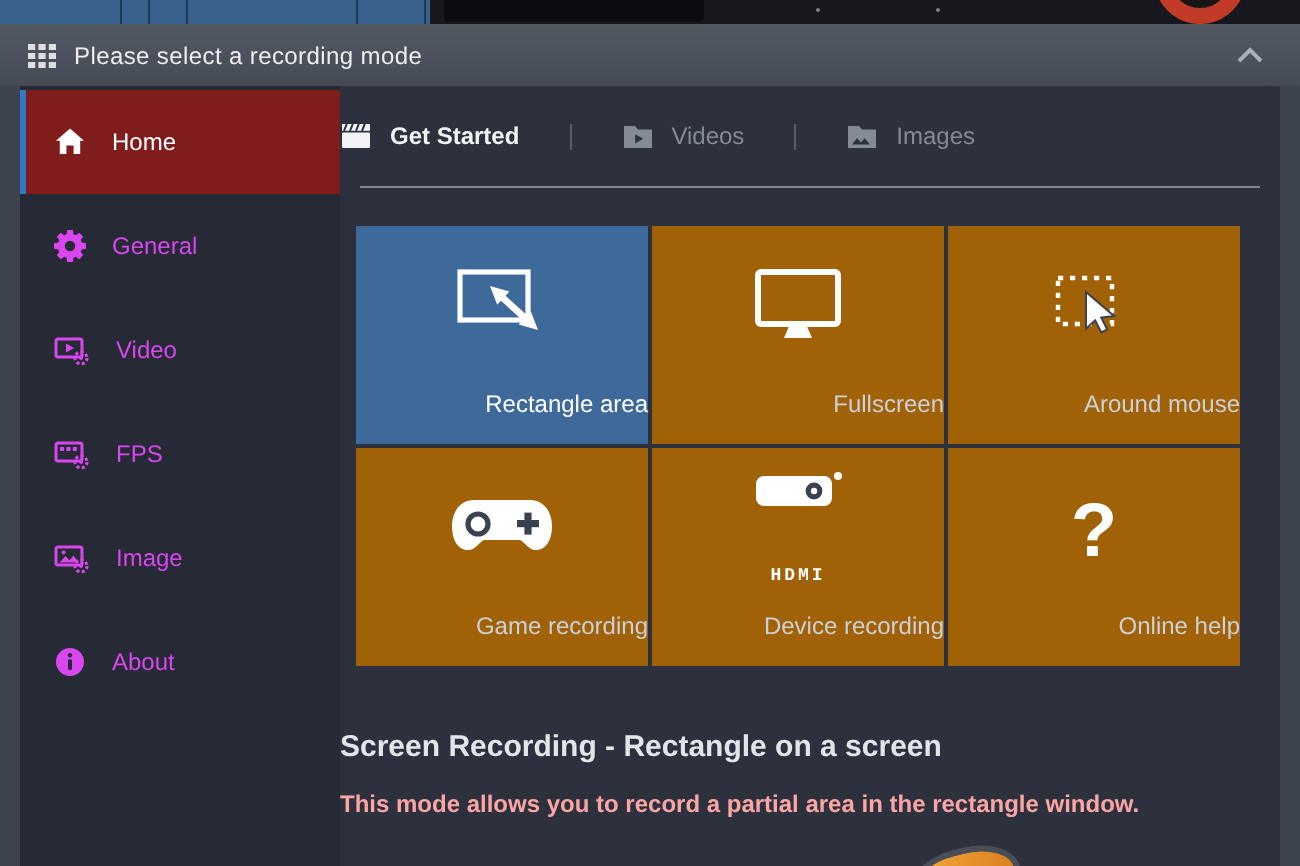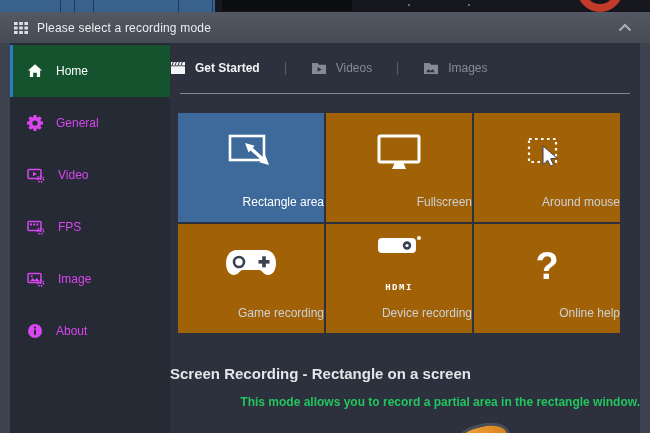--- a/index.html
+++ b/index.html
@@ -18,21 +18,21 @@
   .mode-header{position:absolute;top:12px;left:0;width:650px;height:31px;
                background:linear-gradient(#525962,#444b55);display:flex;align-items:center;
                padding:0 14px;box-sizing:border-box;color:#eceef0;font-size:12px;}
   .mode-header .title{margin-left:9px;letter-spacing:.2px;}
   .mode-header .chev{margin-left:auto;display:flex;align-items:center;cursor:pointer;padding:4px;}
   
   .sidebar{position:absolute;left:10px;top:43px;width:160px;height:390px;background:#252a35;}
   .side-item{position:relative;height:52px;display:flex;align-items:center;gap:13px;
              padding-left:17px;color:#d946ef;font-size:12px;cursor:pointer;}
   .side-item:first-child{margin-top:2px;}
-  .side-item.active{background:#14532d;color:#ffffff;}
+  .side-item.active{background:#7f1d1d;color:#ffffff;}
   .side-item.active::before{content:"";position:absolute;left:0;top:0;bottom:0;width:3px;background:#2e7ac5;}
   .side-item svg{flex:0 0 auto;}
   
   .content{position:absolute;left:170px;top:43px;width:470px;height:390px;background:#2c313d;overflow:hidden;}
   .tabs{display:flex;align-items:center;height:50px;}
   .tab{display:flex;align-items:center;gap:9px;font-size:12px;color:#838b97;cursor:pointer;}
   .tab.active{color:#f2f4f6;font-weight:bold;}
   .tab-sep{width:1px;height:13px;background:#565d68;margin:0 25px;}
   .tabs-underline{position:absolute;left:10px;right:10px;top:50px;height:1px;background:#808893;}
   .mode-grid{position:absolute;left:8px;top:70px;display:grid;
@@ -42,22 +42,22 @@
   .ticon{position:absolute;top:0;left:0;right:0;height:78px;display:flex;
          flex-direction:column;align-items:center;justify-content:center;gap:25px;}
   .tlabel{position:absolute;bottom:13px;left:0;right:0;text-align:right;
           font-size:12px;color:#ccd1d8;}
   .tile.selected .tlabel{color:#ffffff;}
   .hdmi{font-size:9px;font-weight:bold;letter-spacing:1.5px;color:#fff;margin-top:2px;
         font-family:"Liberation Mono",monospace;}
   .qmark{font-size:38px;font-weight:bold;color:#fff;line-height:1;margin-top:6px;}
   .desc-title{position:absolute;top:322px;left:0;right:0;text-align:left;
               font-size:15px;font-weight:600;color:#e2e5e9;}
-  .desc-body{position:absolute;top:352px;left:0;right:0;text-align:right;
-             font-size:12px;font-weight:600;color:#22c55e;}
+  .desc-body{position:absolute;top:352px;left:0;right:0;text-align:left;
+             font-size:12px;font-weight:600;color:#fca5a5;}
   .blob{position:absolute;left:285px;top:381px;width:50px;height:28px;
         background:linear-gradient(100deg,#f2a93b,#d97f1f);
         border:3px solid #4a4f57;border-radius:46% 46% 40% 40%;transform:rotate(-14deg);}
 </style>
 </head>
 <body>
 
 <div class="strip">
   <div class="strip-blue">
     <div class="strip-div" style="left:60px"></div>

